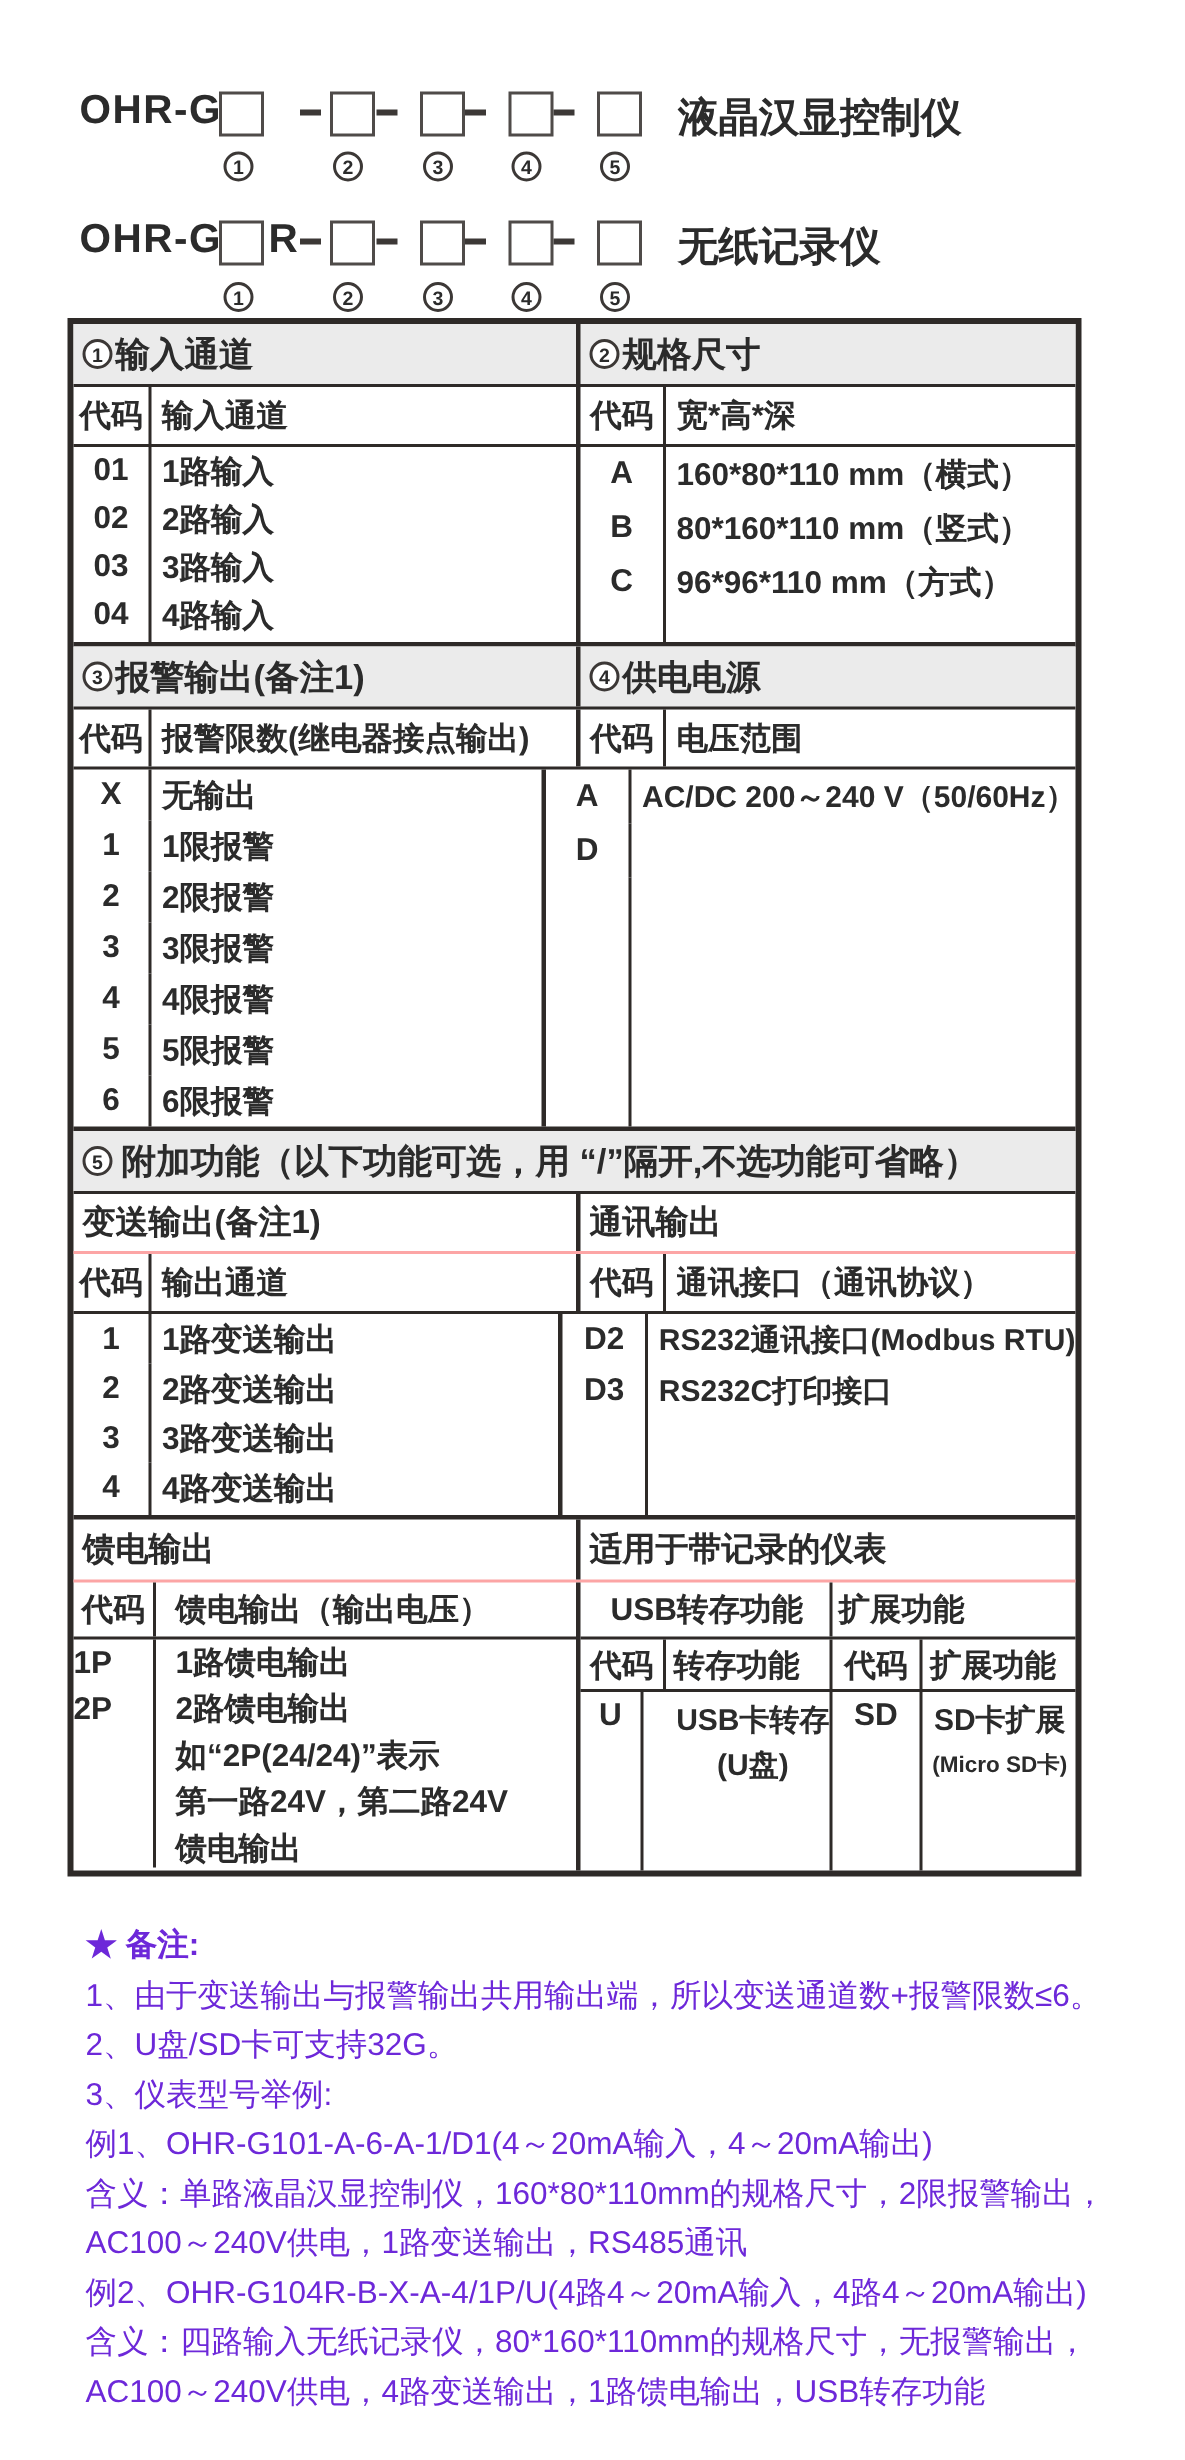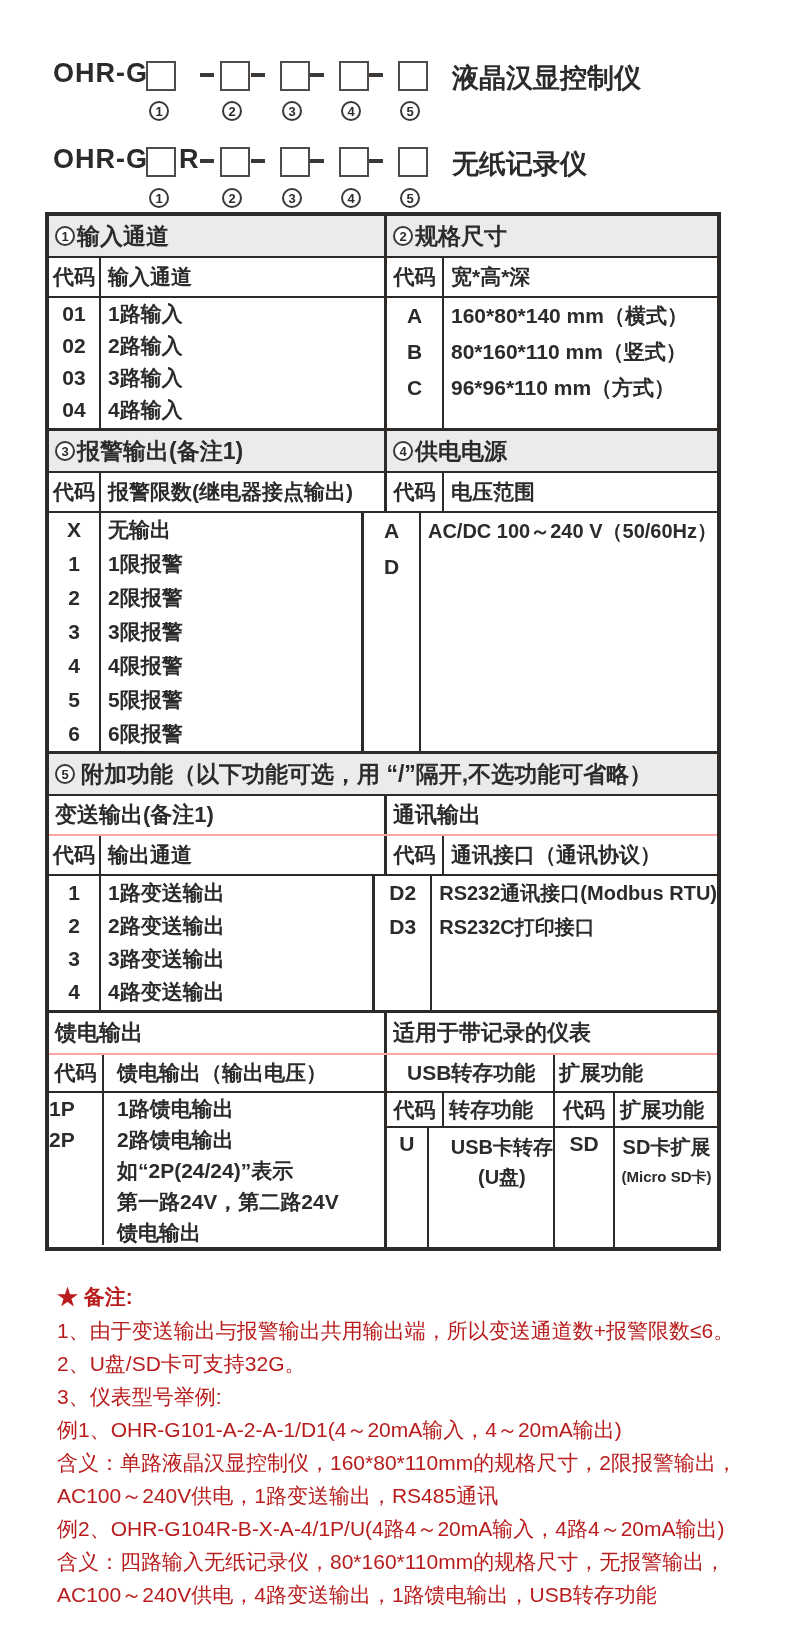--- a/index.html
+++ b/index.html
@@ -59,21 +59,21 @@
   .usb-part{width:168px;border-right:2px solid #2e2a28;box-sizing:border-box;display:flex;}
   .ext-part{flex:1;display:flex;}
   .usb-part .code{width:57px;}
   .ext-part .code{width:60px;}
   .sublabel{font-size:20px;}
   .sub2{font-size:15px;}
   .vtop{align-items:flex-start;padding-top:4px;}
   .stack{display:flex;flex-direction:column;justify-content:flex-start;padding-top:4px;}
   .stack div{line-height:30px;white-space:nowrap;}
   
-  .notes{position:absolute;left:57px;top:1280px;width:710px;font-size:21px;font-weight:400;color:#b91c1c;}
+  .notes{position:absolute;left:57px;top:1280px;width:710px;font-size:21px;font-weight:400;color:#6d28d9;}
   .notes .nline{line-height:33px;white-space:nowrap;}
   .notes .ntitle{font-weight:700;line-height:34px;}
 </style>
 </head>
 <body>
 
 <div class="page">
 
   <div class="mline" style="top:58px">
     <span class="mtxt">OHR-G1</span>
@@ -167,21 +167,21 @@
           <div class="drow fill">
                 <span class="code"></span>
                 <span class="lbl"></span>
               </div>
         </div>
           </div>
         <div class="R">
             <div class="colrows">
           <div class="drow h36">
                 <span class="code">A</span>
-                <span class="lbl">160*80*140 mm（横式）</span>
+                <span class="lbl">160*80*110 mm（横式）</span>
               </div>
           <div class="drow h36">
                 <span class="code">B</span>
                 <span class="lbl">80*160*110 mm（竖式）</span>
               </div>
           <div class="drow h36">
                 <span class="code">C</span>
                 <span class="lbl">96*96*110 mm（方式）</span>
               </div>
           <div class="drow fill">
@@ -252,21 +252,21 @@
           <div class="drow fill">
                 <span class="code"></span>
                 <span class="lbl"></span>
               </div>
         </div>
           </div>
         <div class="R">
             <div class="colrows">
           <div class="drow h36">
                 <span class="code">A</span>
-                <span class="lbl" style="font-size:20px">AC/DC 100～240 V（50/60Hz）</span>
+                <span class="lbl" style="font-size:20px">AC/DC 200～240 V（50/60Hz）</span>
               </div>
           <div class="drow h36">
                 <span class="code">D</span>
               </div>
           <div class="drow fill">
                 <span class="code"></span>
                 <span class="lbl"></span>
               </div>
         </div>
           </div>
@@ -410,21 +410,21 @@
         </div>
       </div>
     </div>
   </div>
 
   <div class="notes">
     <div class="ntitle">★ 备注:</div>
     <div class="nline">1、由于变送输出与报警输出共用输出端，所以变送通道数+报警限数≤6。</div>
     <div class="nline">2、U盘/SD卡可支持32G。</div>
     <div class="nline">3、仪表型号举例:</div>
-    <div class="nline">例1、OHR-G101-A-2-A-1/D1(4～20mA输入，4～20mA输出)</div>
+    <div class="nline">例1、OHR-G101-A-6-A-1/D1(4～20mA输入，4～20mA输出)</div>
     <div class="nline">含义：单路液晶汉显控制仪，160*80*110mm的规格尺寸，2限报警输出，</div>
     <div class="nline">AC100～240V供电，1路变送输出，RS485通讯</div>
     <div class="nline">例2、OHR-G104R-B-X-A-4/1P/U(4路4～20mA输入，4路4～20mA输出)</div>
     <div class="nline">含义：四路输入无纸记录仪，80*160*110mm的规格尺寸，无报警输出，</div>
     <div class="nline">AC100～240V供电，4路变送输出，1路馈电输出，USB转存功能</div>
   </div>
 
 </div>
 
 </body></html>

